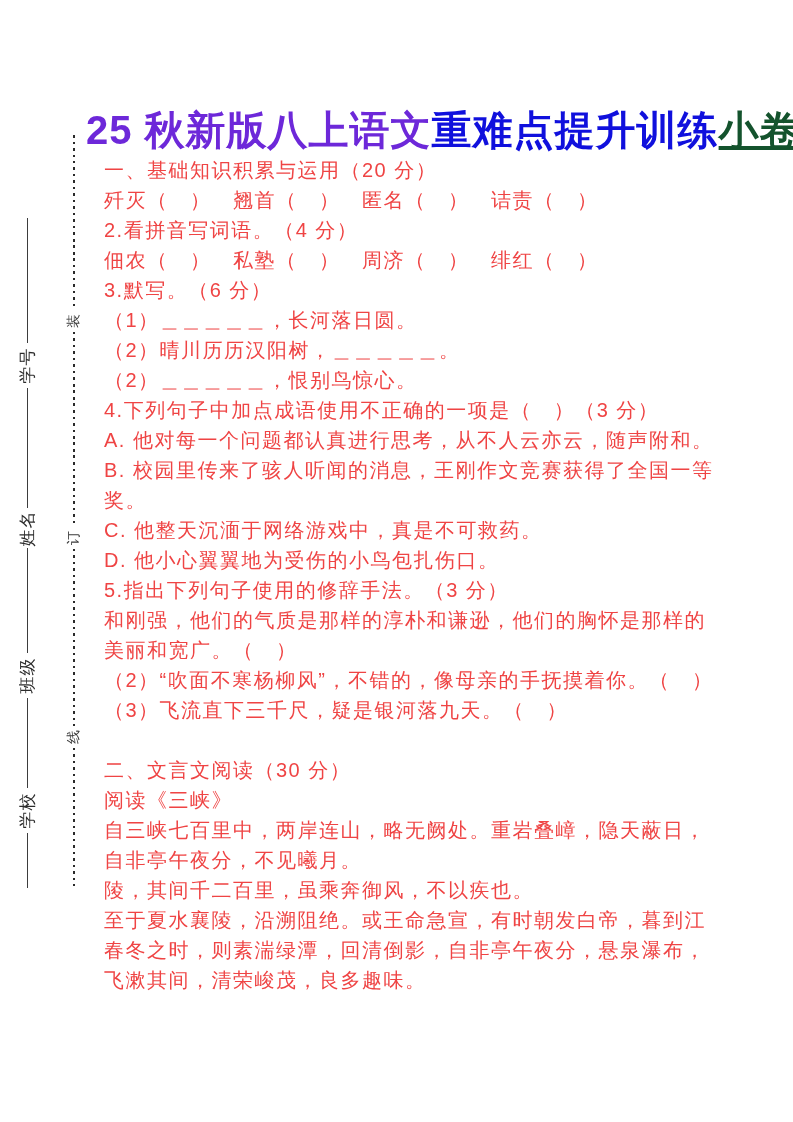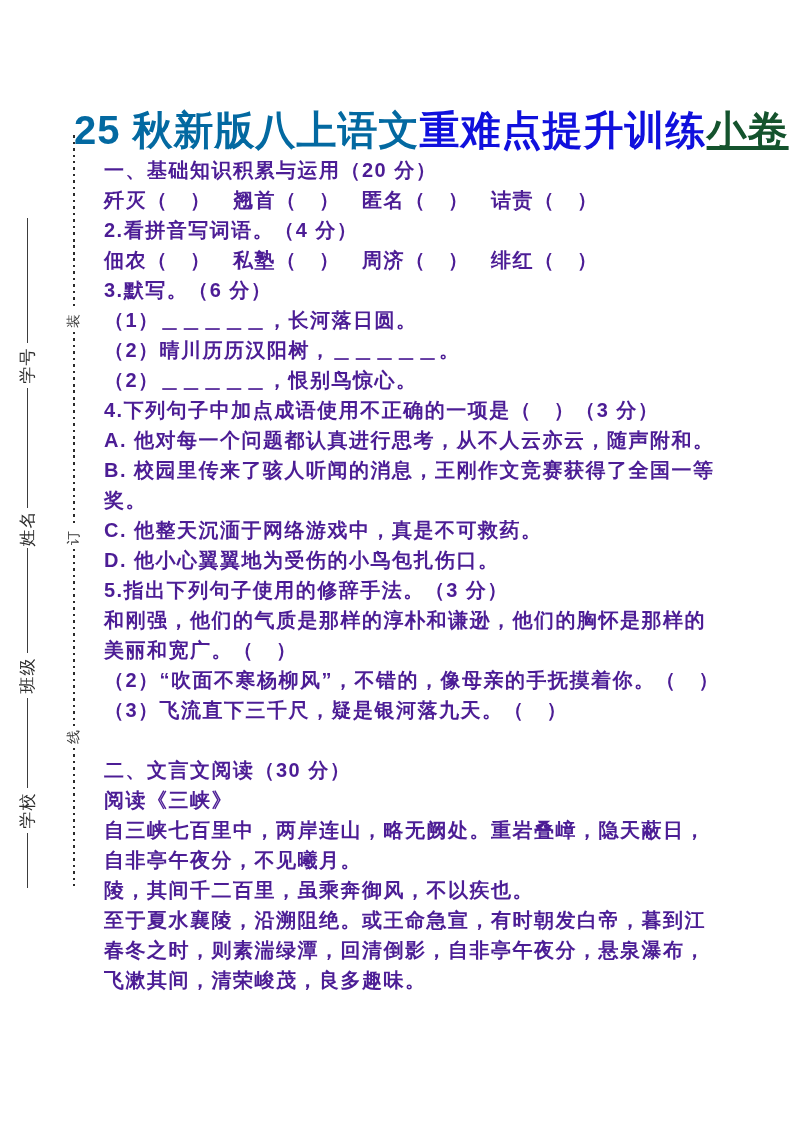--- a/index.html
+++ b/index.html
@@ -48,21 +48,21 @@
   
   .title {
     position:absolute; left:74px; top:80px;
     font-size:40px; font-weight:700; letter-spacing:1px;
     white-space:nowrap; line-height:46px;
   }
 
   
   .content {
     position:absolute; left:104px; top:155px; width:640px;
-    font-size:20px; font-weight:700; color:#4c1d95;
+    font-size:20px; font-weight:400; color:#ef4444;
     letter-spacing:1.5px; line-height:30px;
   }
   .content p { margin:0; height:30px; white-space:pre; }
 </style>
 </head>
 <body>
 
 <div class="page">
 
   <div class="fields-column">
@@ -94,21 +94,21 @@
       <div class="binding-char" style="height: 22px;">
         <span>订</span>
       </div>
       <div class="dot-seg" style="height: 177px;"></div>
       <div class="binding-char" style="height: 22px;">
         <span>线</span>
       </div>
       <div class="dot-seg" style="height: 138px;"></div>
     </div>
 
-  <h1 class="title"><span style="color: #0369a1;">25 秋新版八上语文</span><span style="color: rgb(16, 16, 221);">重难点提升训练</span><span style="color: #14532d; text-decoration: underline;">小卷</span></h1>
+  <h1 class="title"><span style="color: #6d28d9; margin-left: 12px;">25 秋新版八上语文</span><span style="color: rgb(16, 16, 221);">重难点提升训练</span><span style="color: #14532d; text-decoration: underline;">小卷</span></h1>
 
   <main class="content">
       <p>一、基础知识积累与运用（20 分）</p>
       <p>歼灭（　）　翘首（　）　匿名（　）　诘责（　）</p>
       <p>2.看拼音写词语。（4 分）</p>
       <p>佃农（　）　私塾（　）　周济（　）　绯红（　）</p>
       <p>3.默写。（6 分）</p>
       <p>（1）＿＿＿＿＿，长河落日圆。</p>
       <p>（2）晴川历历汉阳树，＿＿＿＿＿。</p>
       <p>（2）＿＿＿＿＿，恨别鸟惊心。</p>

